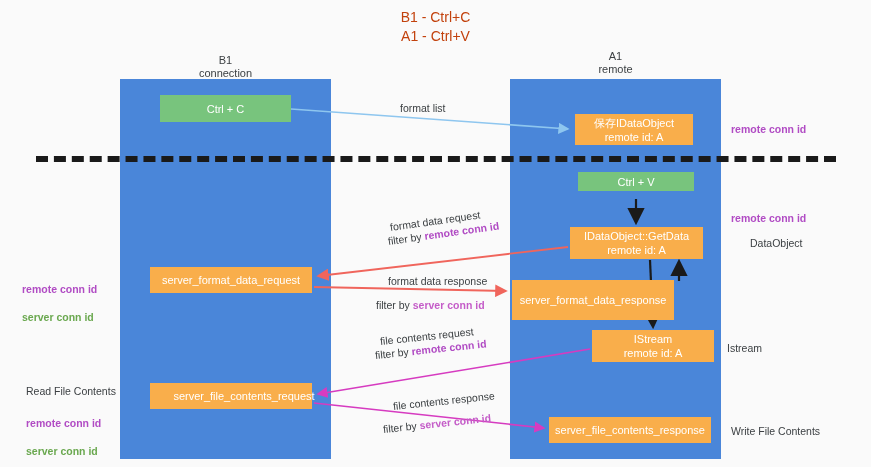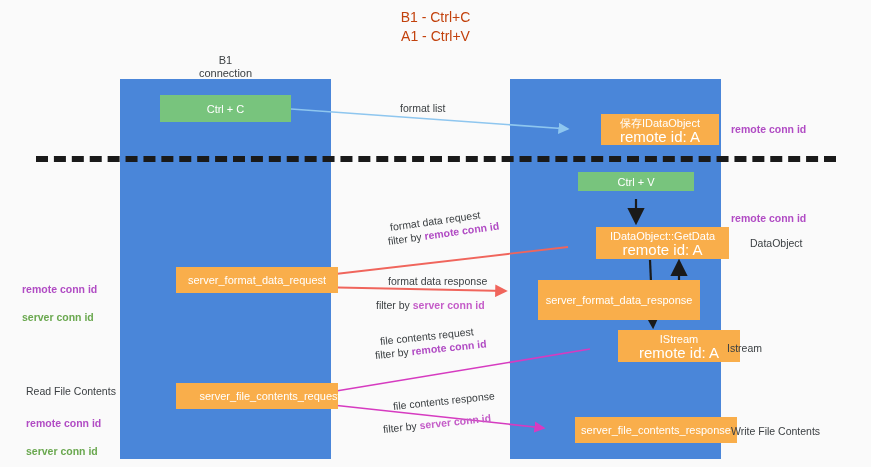--- a/index.html
+++ b/index.html
@@ -70,22 +70,22 @@
     flex-direction: column;
     align-items: center;
     justify-content: center;
     text-align: center;
     color: #ffffff;
     font-size: 11px;
     line-height: 14px;
     padding: 2px 4px;
   }
   .node.green { background: #78c47d; }
-  .node.orange { background: #f9ae4b; margin-left: 26px; }
-  .node .sub { font-size: 15px; line-height: 14px; }
+  .node.orange { background: #f9ae4b; }
+  .node .sub { font-size: 11px; line-height: 14px; }
 
   #n-ctrlc   { left: 160px; top: 95px;  width: 131px; height: 27px; }
   #n-idobj   { left: 575px; top: 114px; width: 118px; height: 31px; }
   #n-ctrlv   { left: 578px; top: 172px; width: 116px; height: 19px; text-align: center; }
   #n-getdata { left: 570px; top: 227px; width: 133px; height: 32px; justify-content: space-between; }
   #n-sfdreq  { left: 150px; top: 267px; width: 162px; height: 26px; }
   #n-sfdres  { left: 512px; top: 280px; width: 162px; height: 40px; }
   #n-istream { left: 592px; top: 330px; width: 122px; height: 32px; }
   #n-sfcreq  { left: 150px; top: 383px; width: 162px; height: 26px; padding-left: 30px; }
   #n-sfcres  { left: 549px; top: 417px; width: 162px; height: 26px; }
@@ -143,20 +143,22 @@
 </head>
 <body>
 
 <div id="stage">
 
   <div class="title">B1 - Ctrl+C
 A1 - Ctrl+V</div>
 
   <div class="lane-head" id="head-b1">B1
 connection</div>
+  <div class="lane-head" id="head-a1">A1
+remote</div>
 
   <div class="lane" id="lane-b1"></div>
   <div class="lane" id="lane-a1"></div>
 
   <svg class="wires" viewBox="0 0 871 467">
     <defs>
       <marker id="ah-blue" markerWidth="7" markerHeight="7" refX="6" refY="3.5" orient="auto">
         <path d="M0,0 L7,3.5 L0,7 z" fill="#8ec6ef"></path>
       </marker>
       <marker id="ah-red" markerWidth="7" markerHeight="7" refX="6" refY="3.5" orient="auto">

